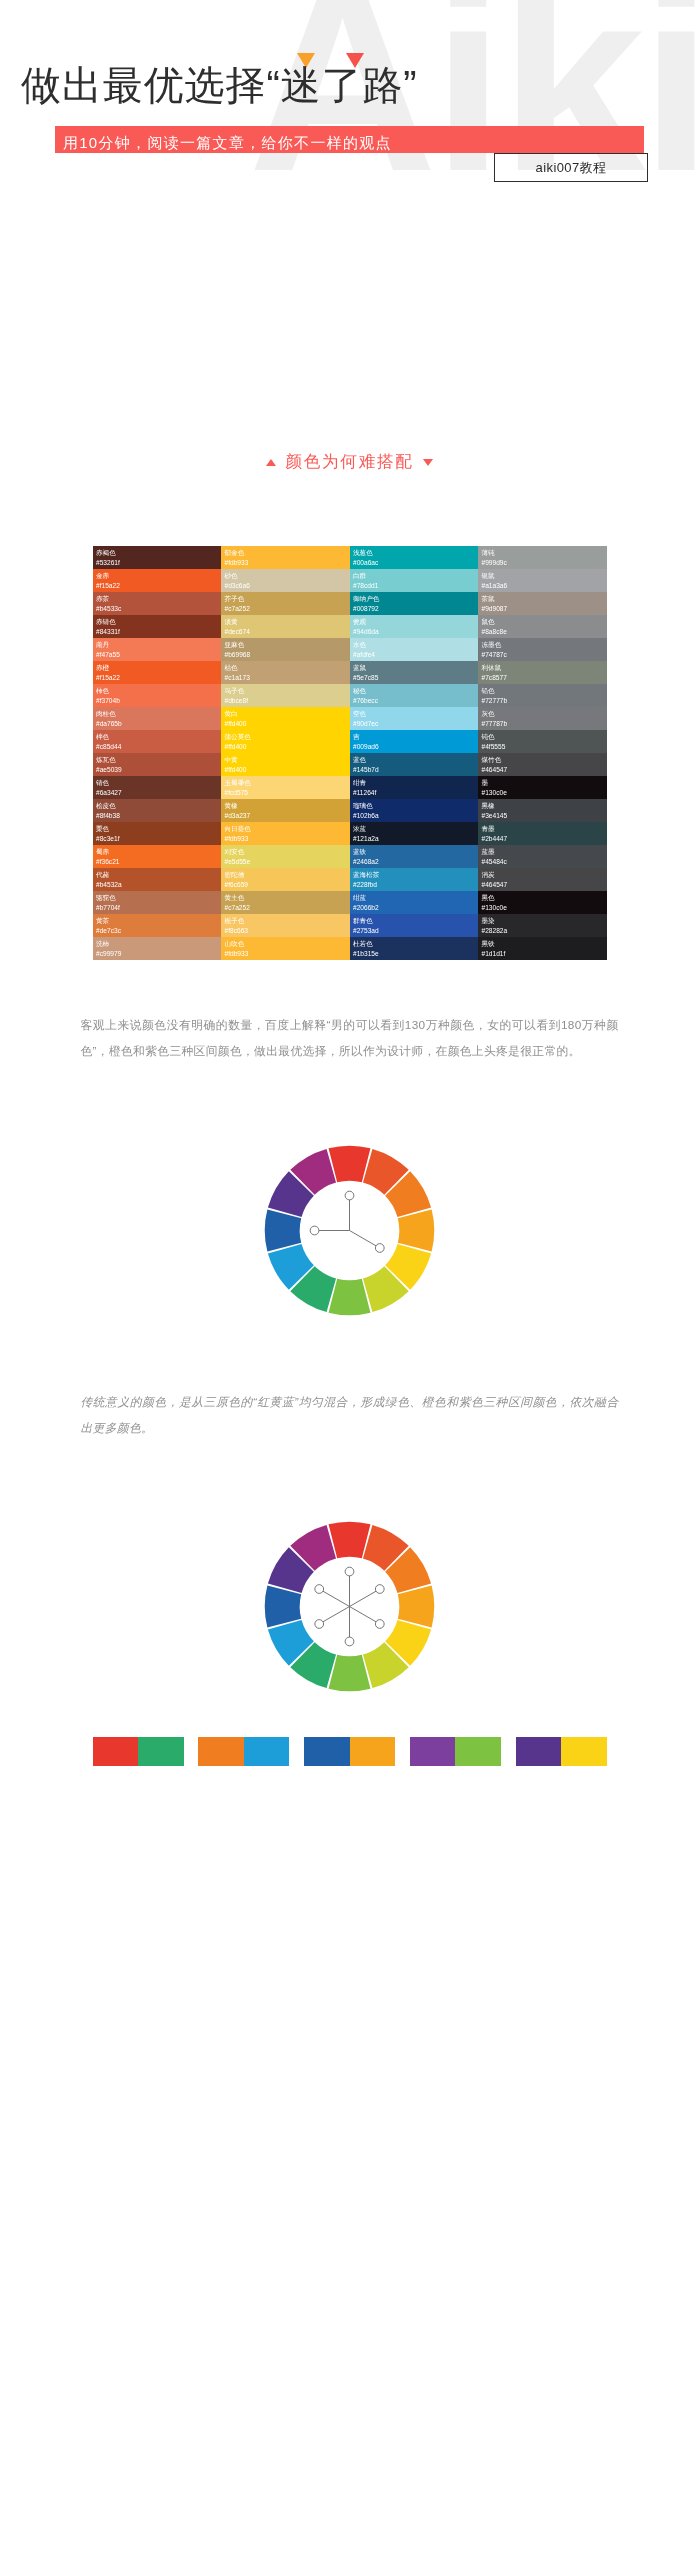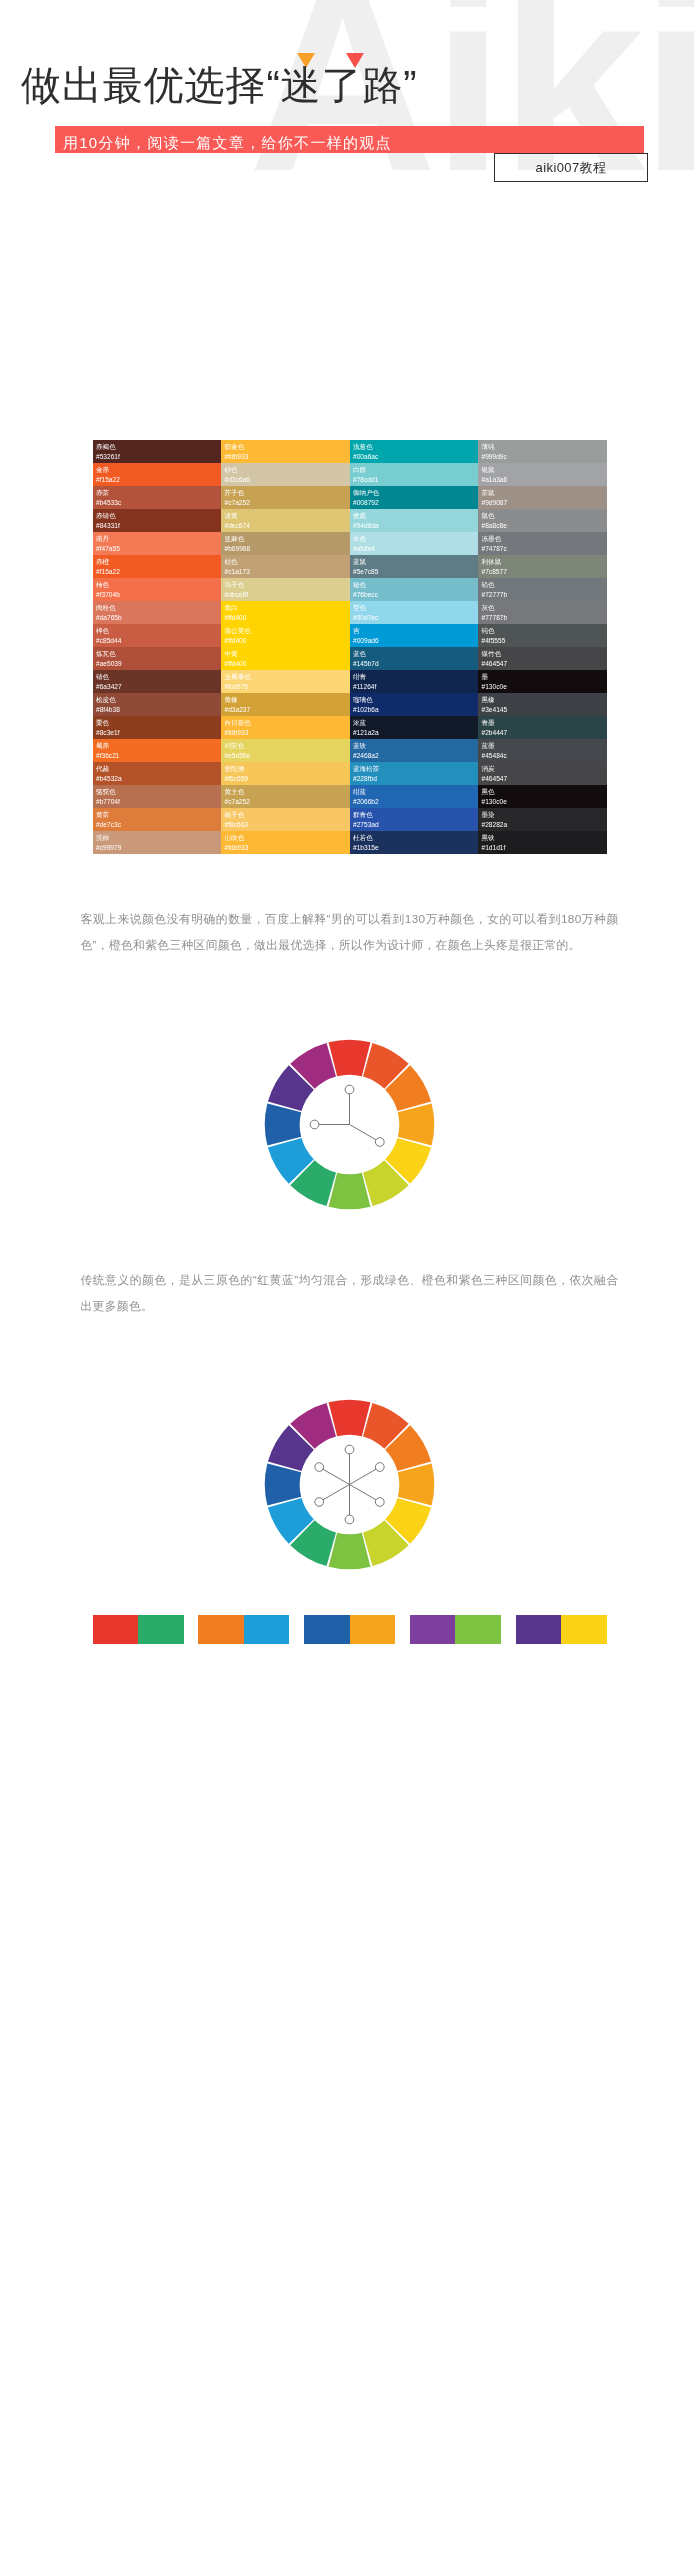--- a/index.html
+++ b/index.html
@@ -164,21 +164,21 @@
   .strip{
     width:514px;
     margin:30px auto 0 auto;
     display:flex;
     justify-content:space-between;
   }
   .strip-pair{display:flex;width:91px;height:29px;}
   .strip-pair > div{flex:1;height:100%;}
 
   .para-2{margin-top:52px;}
-  .para-3{margin-top:42px;}
+  .para-3{margin-top:58px;font-style:italic;}
   .para-4{margin-top:44px;}
 </style>
 </head>
 <body>
 
 <div class="page">
 
   <div class="hero">
     <div class="watermark">Aiki</div>
 
@@ -192,20 +192,25 @@
     <div class="hero-band">
       <span>用10分钟，阅读一篇文章，给你不一样的观点</span>
     </div>
 
     <div class="hero-chip">
       <span>aiki007教程</span>
     </div>
   </div>
 
 
+  <div class="section-head">
+    <span class="caret-up"></span>
+    <span>颜色为何难搭配</span>
+    <span class="caret-down"></span>
+  </div>
 
   <div class="swatch-wrap" id="swatch-table">
       <div class="swatch-col">
         <div class="swatch" style="background: rgb(83, 38, 31);">
           <div class="nm" style="color: rgb(255, 255, 255);">赤褐色</div>
           <div class="hx" style="color: rgb(255, 255, 255);">#53261f</div>
         </div>
         <div class="swatch" style="background: rgb(241, 90, 34);">
           <div class="nm" style="color: rgb(255, 255, 255);">金赤</div>
           <div class="hx" style="color: rgb(255, 255, 255);">#f15a22</div>

